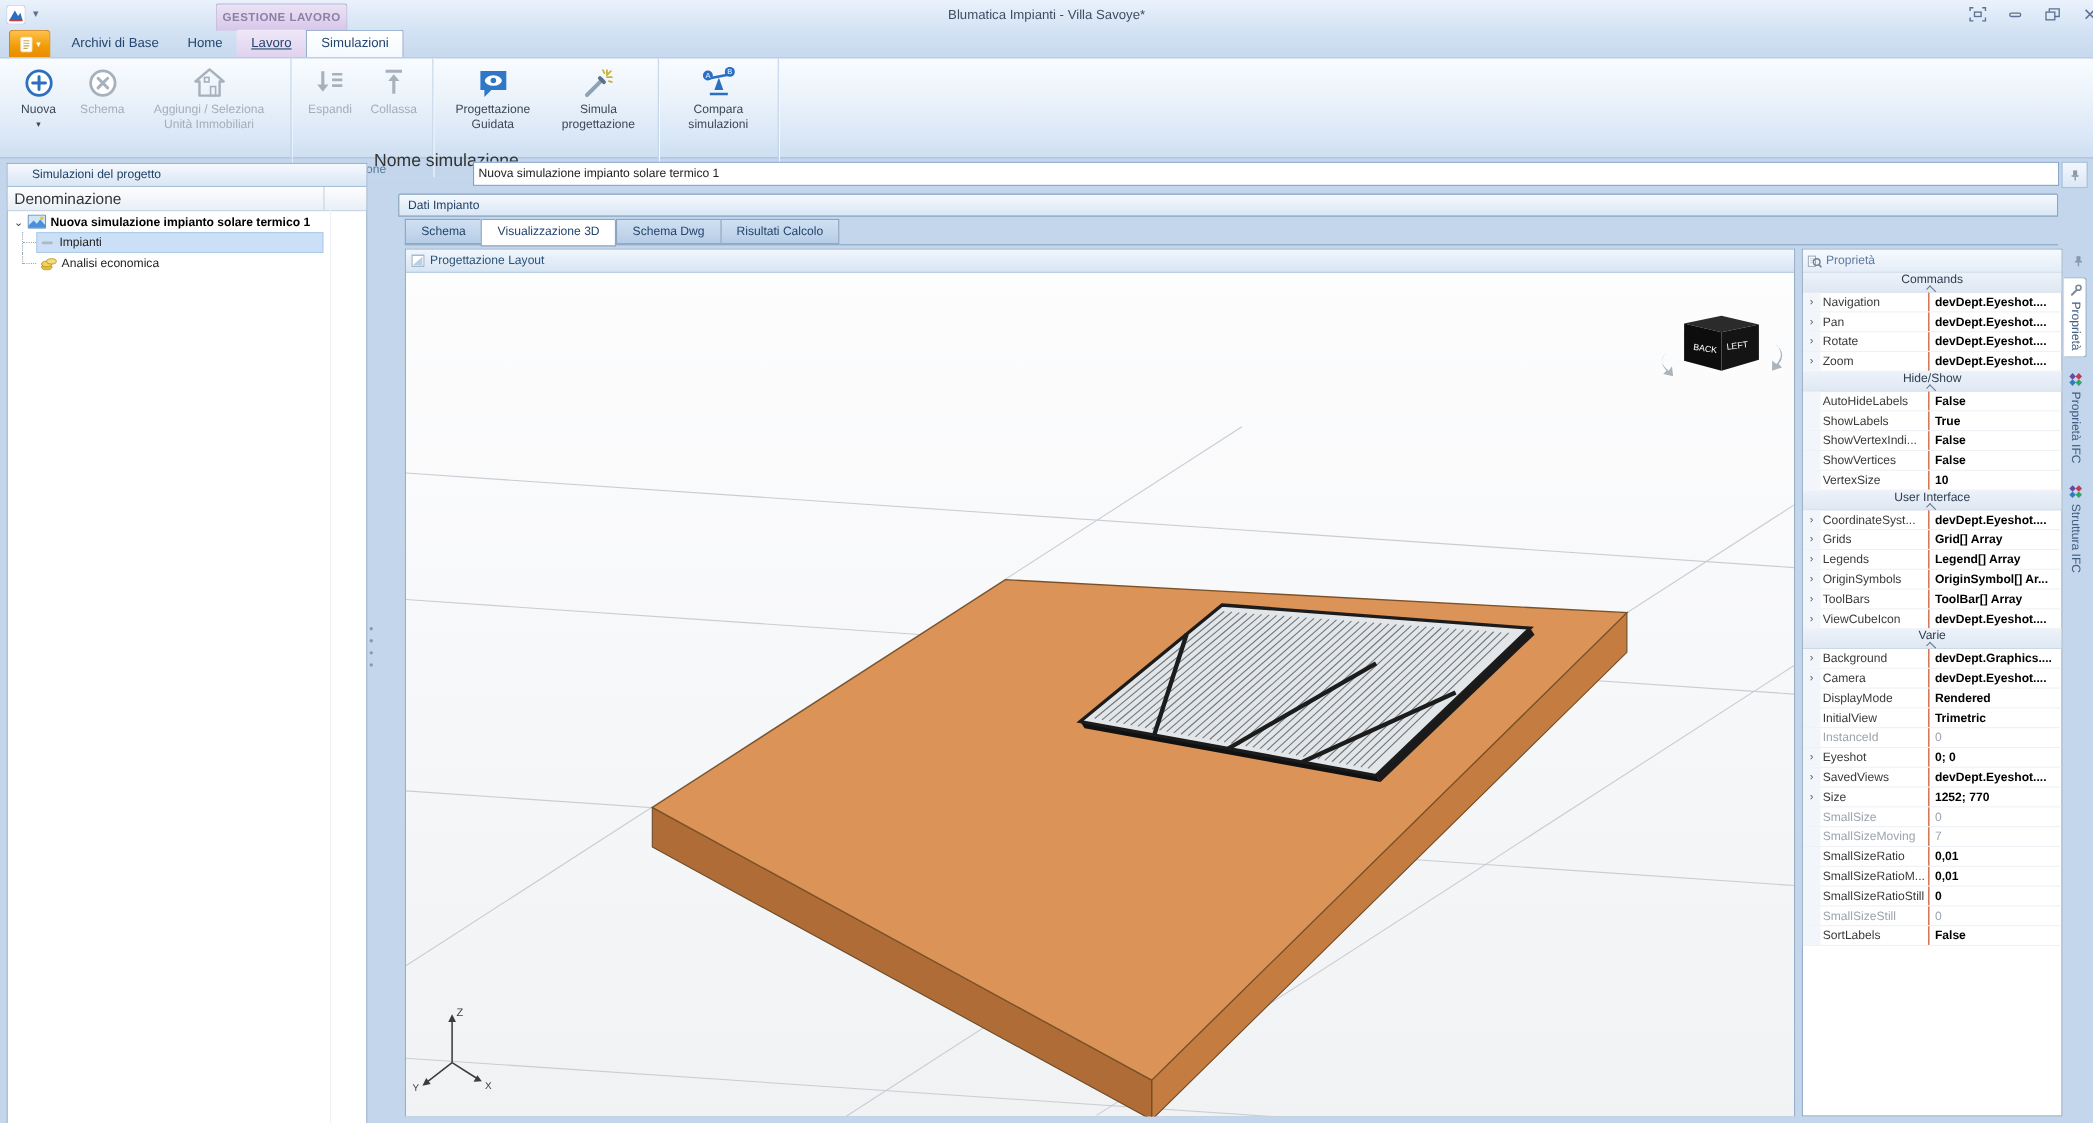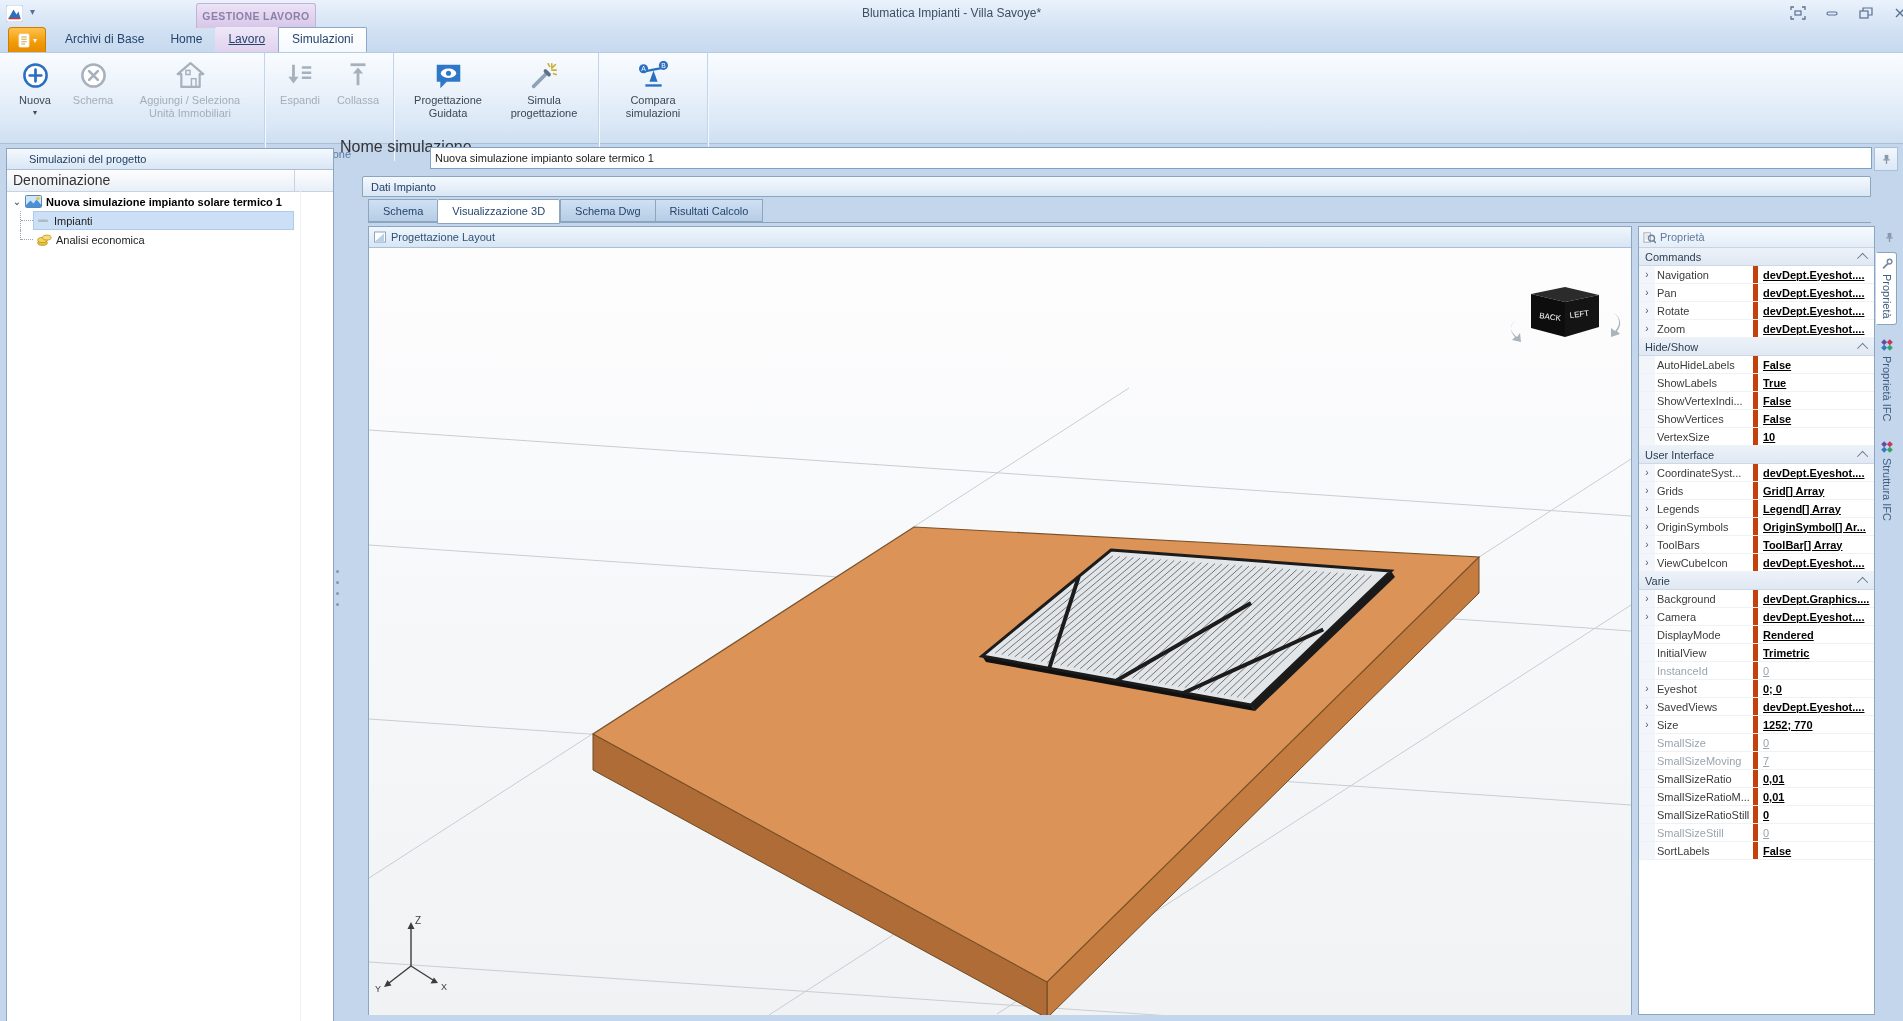--- a/index.html
+++ b/index.html
@@ -98,31 +98,31 @@
       padding-left:5px;color:#2d5278;font-size:11px;}
   #scene{display:block;}
   
   #props{position:absolute;left:1638px;top:226px;width:237px;height:789px;
       background:#fff;border:1px solid #8ca6c0;box-sizing:border-box;}
   #props-header{height:20px;display:flex;align-items:center;gap:4px;padding-left:4px;
       background:linear-gradient(#f6fafe,#e4edf8);color:#5f7causes;color:#5f7a9e;font-size:11px;}
   #prop-grid{border-top:1px solid #c9d4e2;}
   .psec-header{height:18px;background:linear-gradient(#edf2f9,#dfe8f3);
       display:flex;align-items:center;font-size:11px;color:#2c3e52;
-      padding:0 6px;border-bottom:1px solid #cdd8e4;box-sizing:border-box;}
+      padding:0 6px;border-bottom:1px solid #cdd8e4;box-sizing:border-box;flex-direction:column;}
   .psec-header .ptitle{flex:1;}
   .psec-header .chevup{width:7px;height:7px;border-left:1.5px solid #6b7c90;border-top:1.5px solid #6b7c90;
       transform:rotate(45deg) translateY(2px);}
   .prow{height:18px;display:flex;align-items:center;font-size:11px;box-sizing:border-box;
       border-bottom:1px solid #eef1f5;}
   .prow .pexp{width:16px;text-align:center;color:#556;font-size:10px;background:#f2f5f9;
       align-self:stretch;display:flex;align-items:center;justify-content:center;}
   .prow .pname{width:96px;padding-left:2px;color:#3a3a3a;white-space:nowrap;overflow:hidden;}
-  .prow .pval{flex:1;padding-left:5px;border-left:5px solid #c2410c;color:#000;
-      white-space:nowrap;overflow:hidden;align-self:stretch;display:flex;align-items:center;text-decoration:underline;}
+  .prow .pval{flex:1;padding-left:5px;border-left:1px solid #c2410c;color:#000;
+      white-space:nowrap;overflow:hidden;align-self:stretch;display:flex;align-items:center;}
   .prow .pval.bold{font-weight:bold;}
   .prow.disabled .pname,.prow.disabled .pval{color:#9aa4ae;font-weight:normal;}
   
   #side-strip{position:absolute;left:1877px;top:226px;width:26px;height:789px;}
   #strip-pin{position:absolute;left:3px;top:2px;width:18px;height:18px;
       display:flex;align-items:center;justify-content:center;}
   #side-tabs{position:absolute;left:0;top:26px;display:flex;flex-direction:column;gap:7px;}
   .stab{writing-mode:vertical-rl;display:flex;align-items:center;gap:4px;
       padding:5px 2px;font-size:11px;color:#3f5d80;border:1px solid transparent;}
   .stab.active{background:#fff;border:1px solid #8ca6c0;border-left:1px solid #fff;

